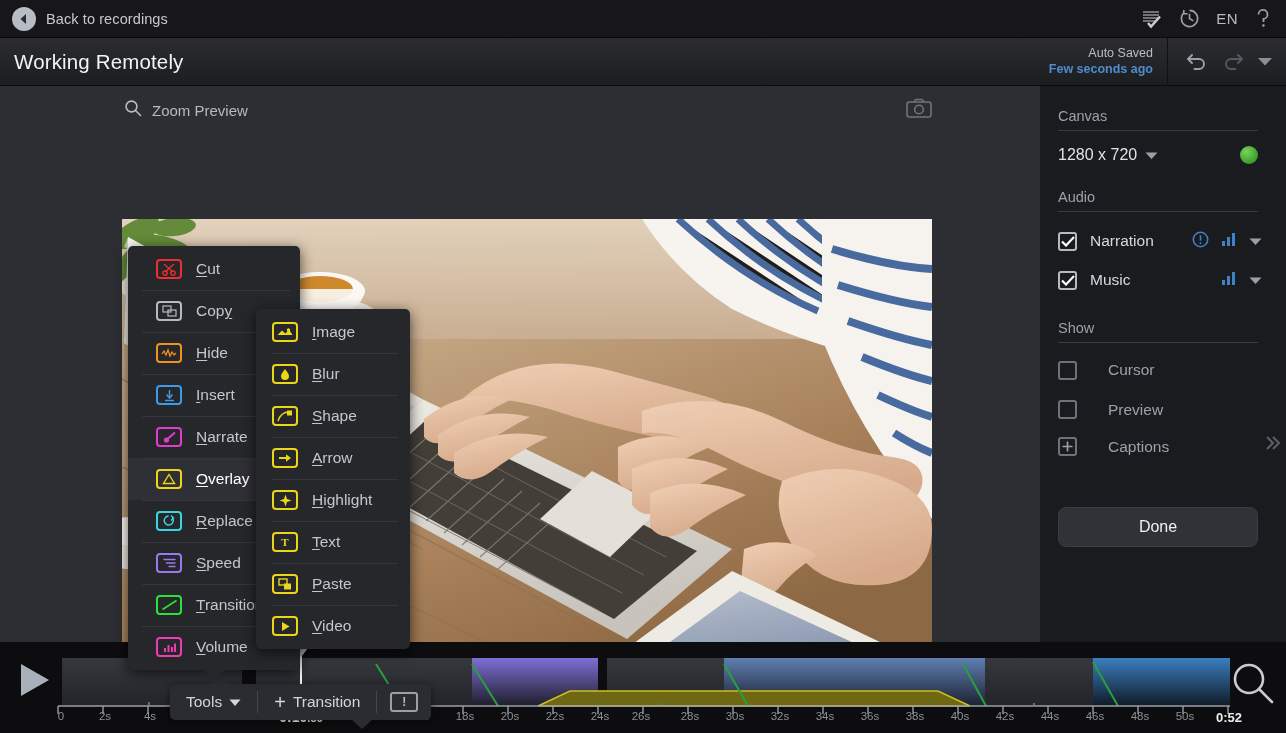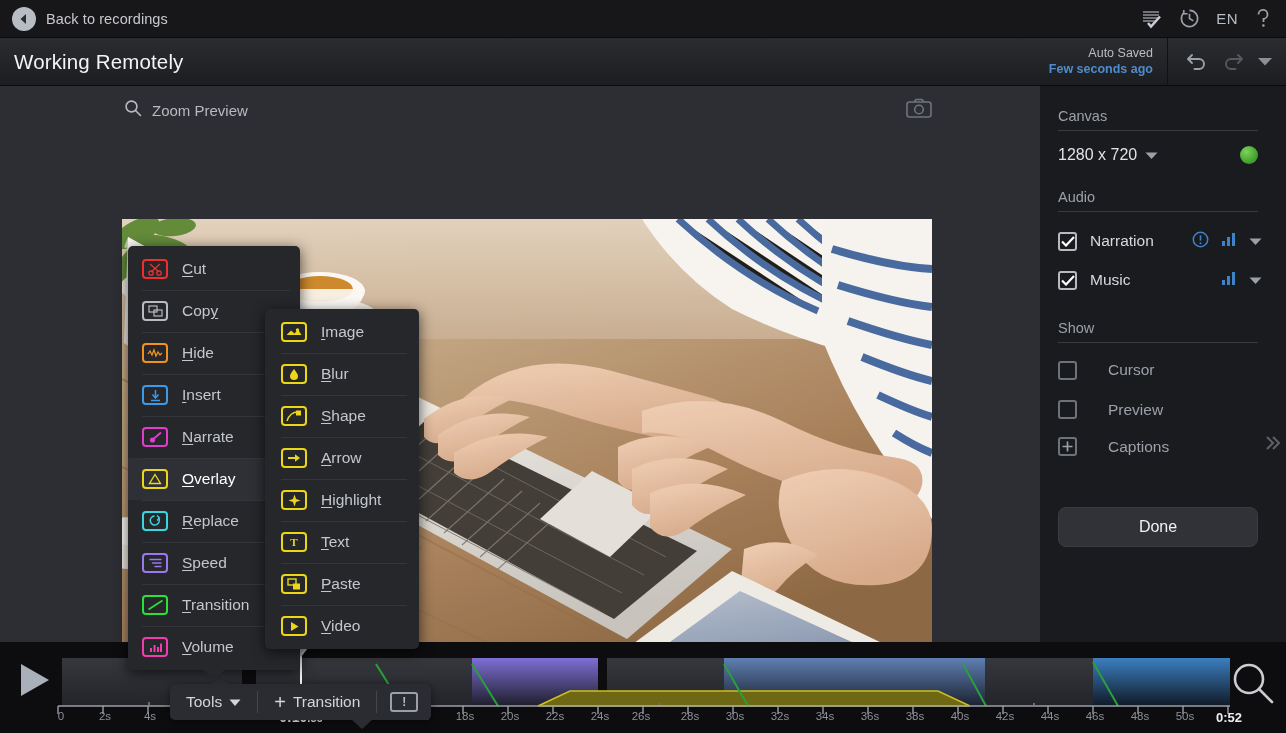--- a/index.html
+++ b/index.html
@@ -80,21 +80,21 @@
 
   
   .ctxmenu {
     position: absolute; left: 128px; top: 160px; width: 172px;
     background: #26272b; border-radius: 5px;
     box-shadow: 0 3px 14px rgba(0,0,0,.66);
     z-index: 40; padding: 2px 0;
   }
   .ctx-item {
     height: 42px; display: flex; align-items: center; gap: 14px;
-    padding-left: 14px; cursor: pointer; position: relative;
+    padding-left: 28px; cursor: pointer; position: relative;
   }
   .ctx-item + .ctx-item::before {
     content:""; position:absolute; left:14px; right:10px; top:0; height:1px;
     background:#35363b;
   }
   .ctx-item.active { background: #2f3035; }
   .ctx-item.active .ctx-label { color: #ffffff; }
   .ctx-label { color: #c3c7cd; font-size: 15.5px; }
   .ctx-label u { text-decoration: underline; text-underline-offset: 2px; }
   .icon-box {
@@ -106,21 +106,21 @@
     width: 0; height: 0; border-top: 11px solid transparent;
     border-bottom: 11px solid transparent; border-left: 10px solid #2f3035;
   }
   .ctx-tail {
     position: absolute; left: 50%; bottom: -9px; transform: translateX(-50%);
     width: 0; height: 0; border-left: 12px solid transparent;
     border-right: 12px solid transparent; border-top: 10px solid #26272b;
   }
 
   .submenu {
-    position: absolute; left: 265px; top: 223px; width: 154px;
+    position: absolute; left: 256px; top: 223px; width: 154px;
     background: #26272b; border-radius: 5px;
     box-shadow: 0 3px 14px rgba(0,0,0,.66); z-index: 45; padding: 2px 0;
   }
   .sub-item {
     height: 42px; display: flex; align-items: center; gap: 14px;
     padding-left: 16px; cursor: pointer; position: relative;
   }
   .sub-item + .sub-item::before {
     content:""; position:absolute; left:16px; right:12px; top:0; height:1px;
     background:#35363b;

